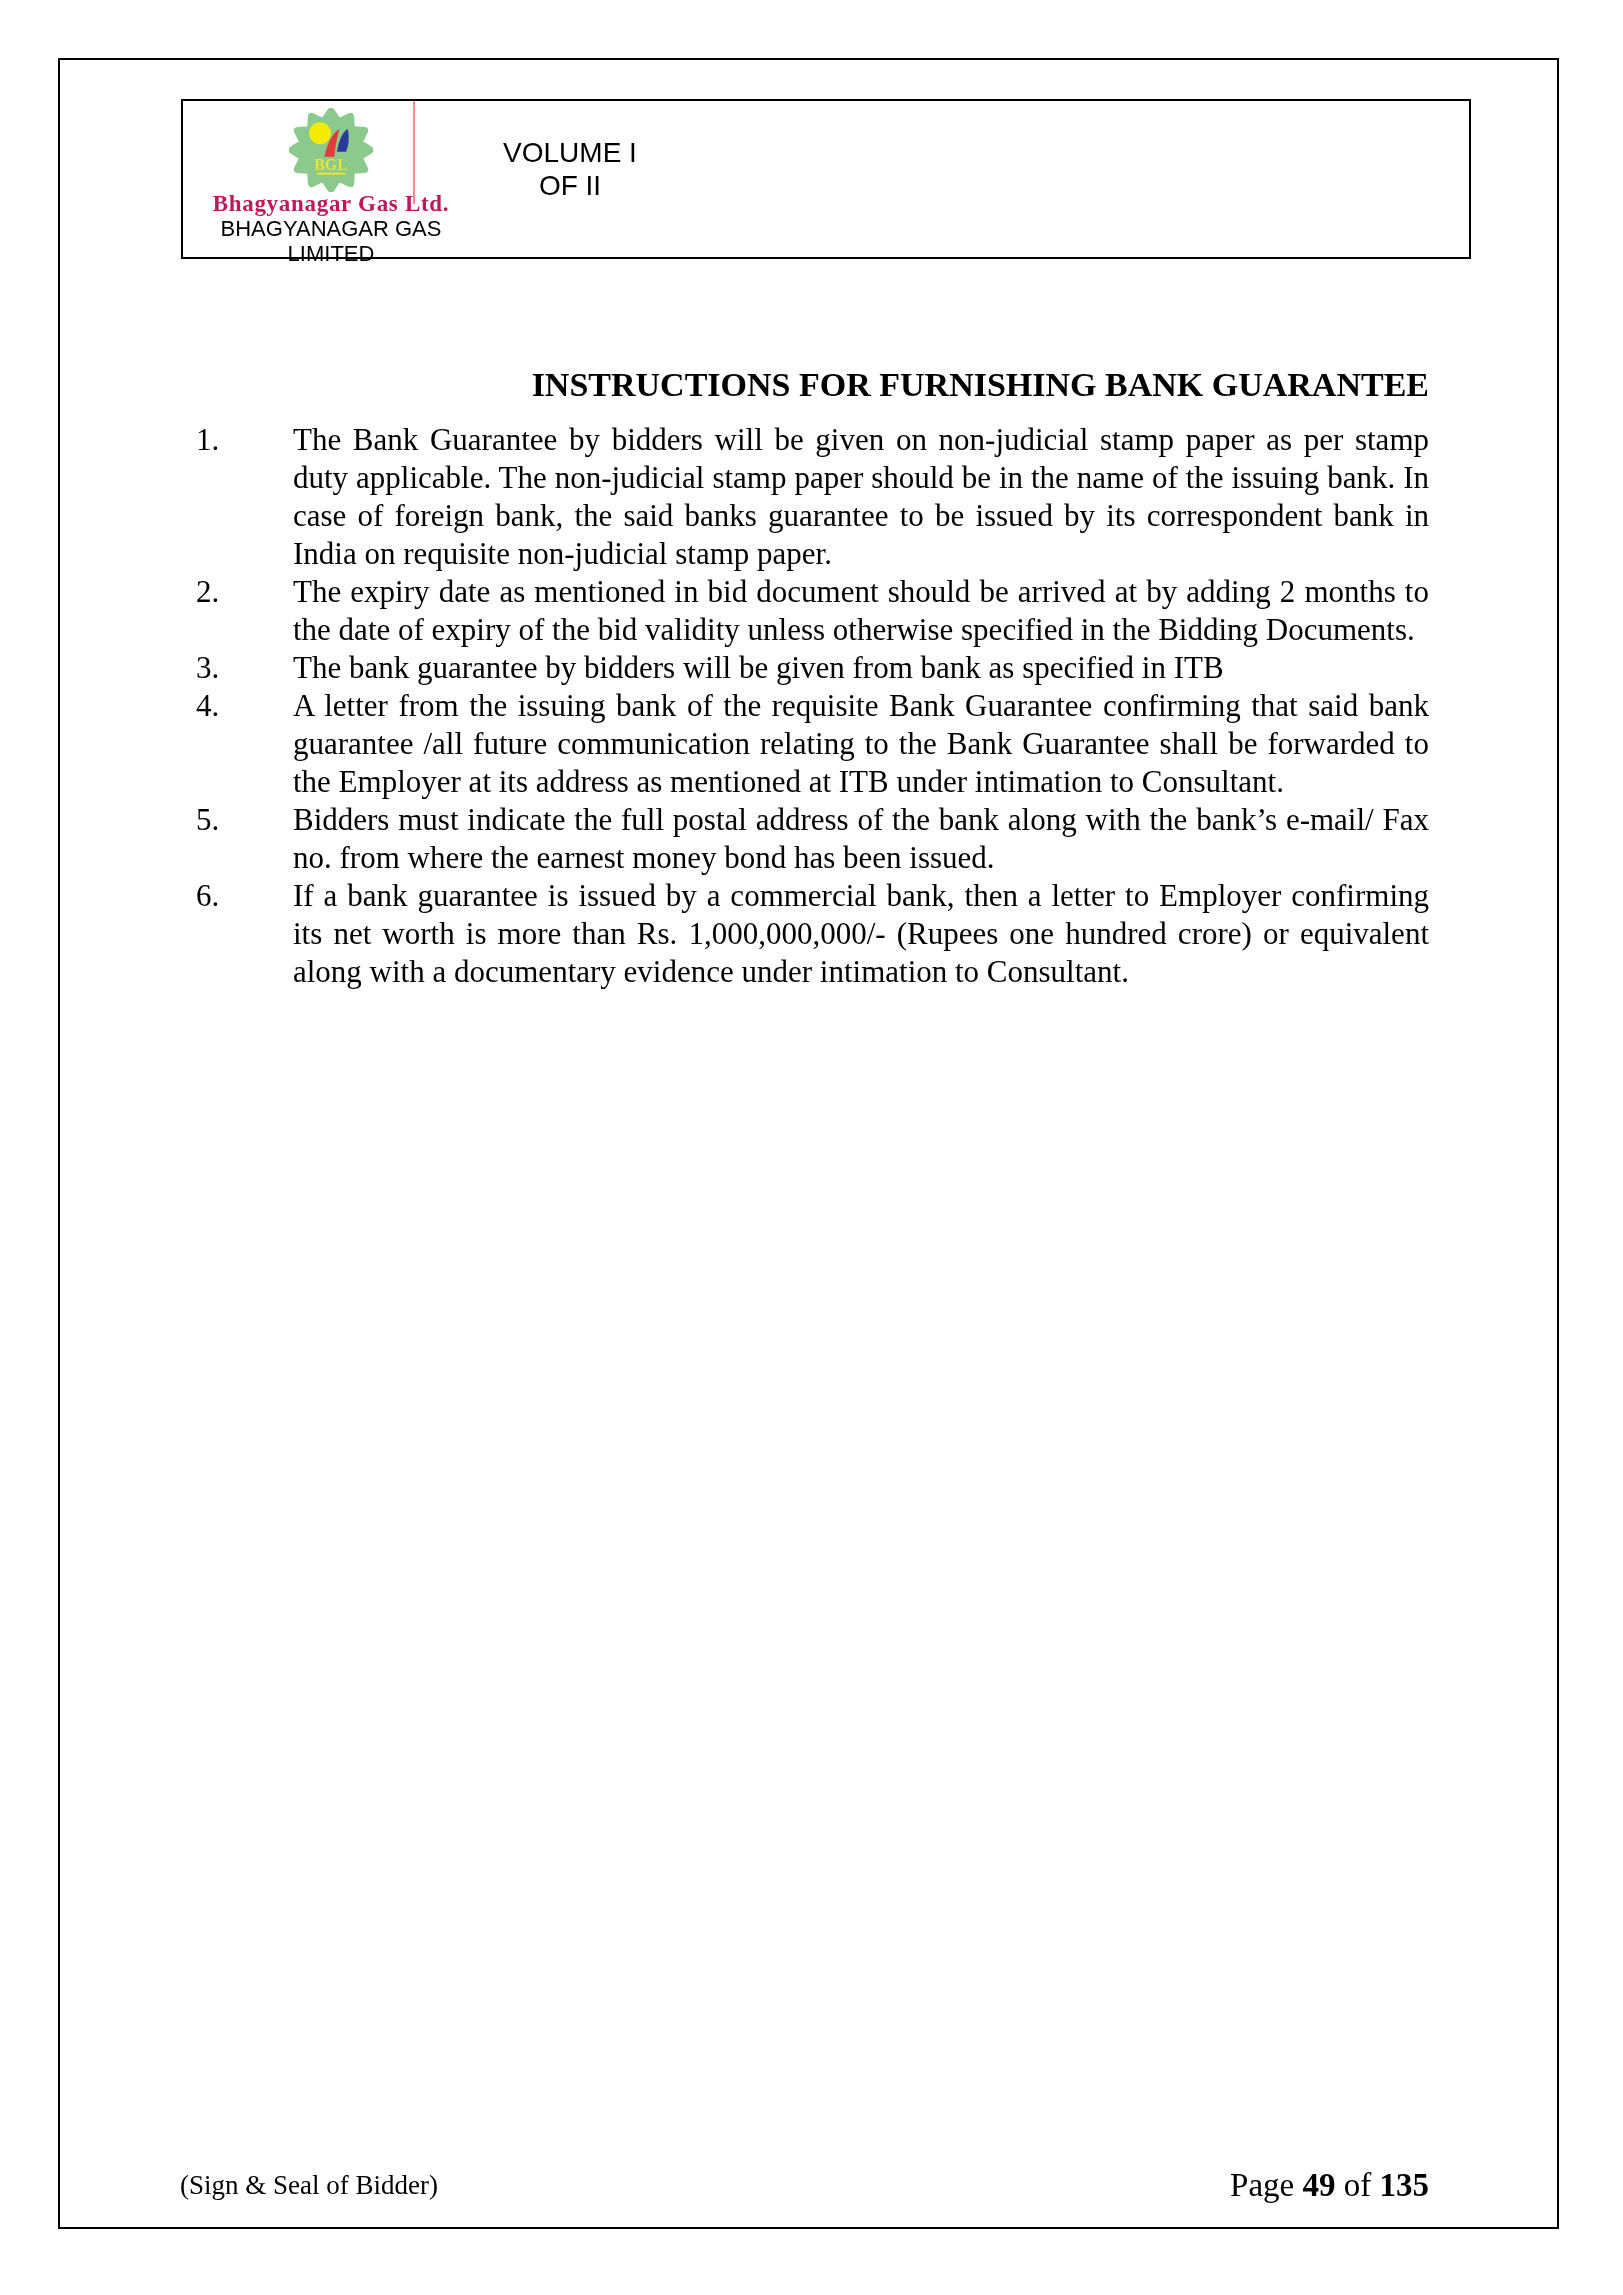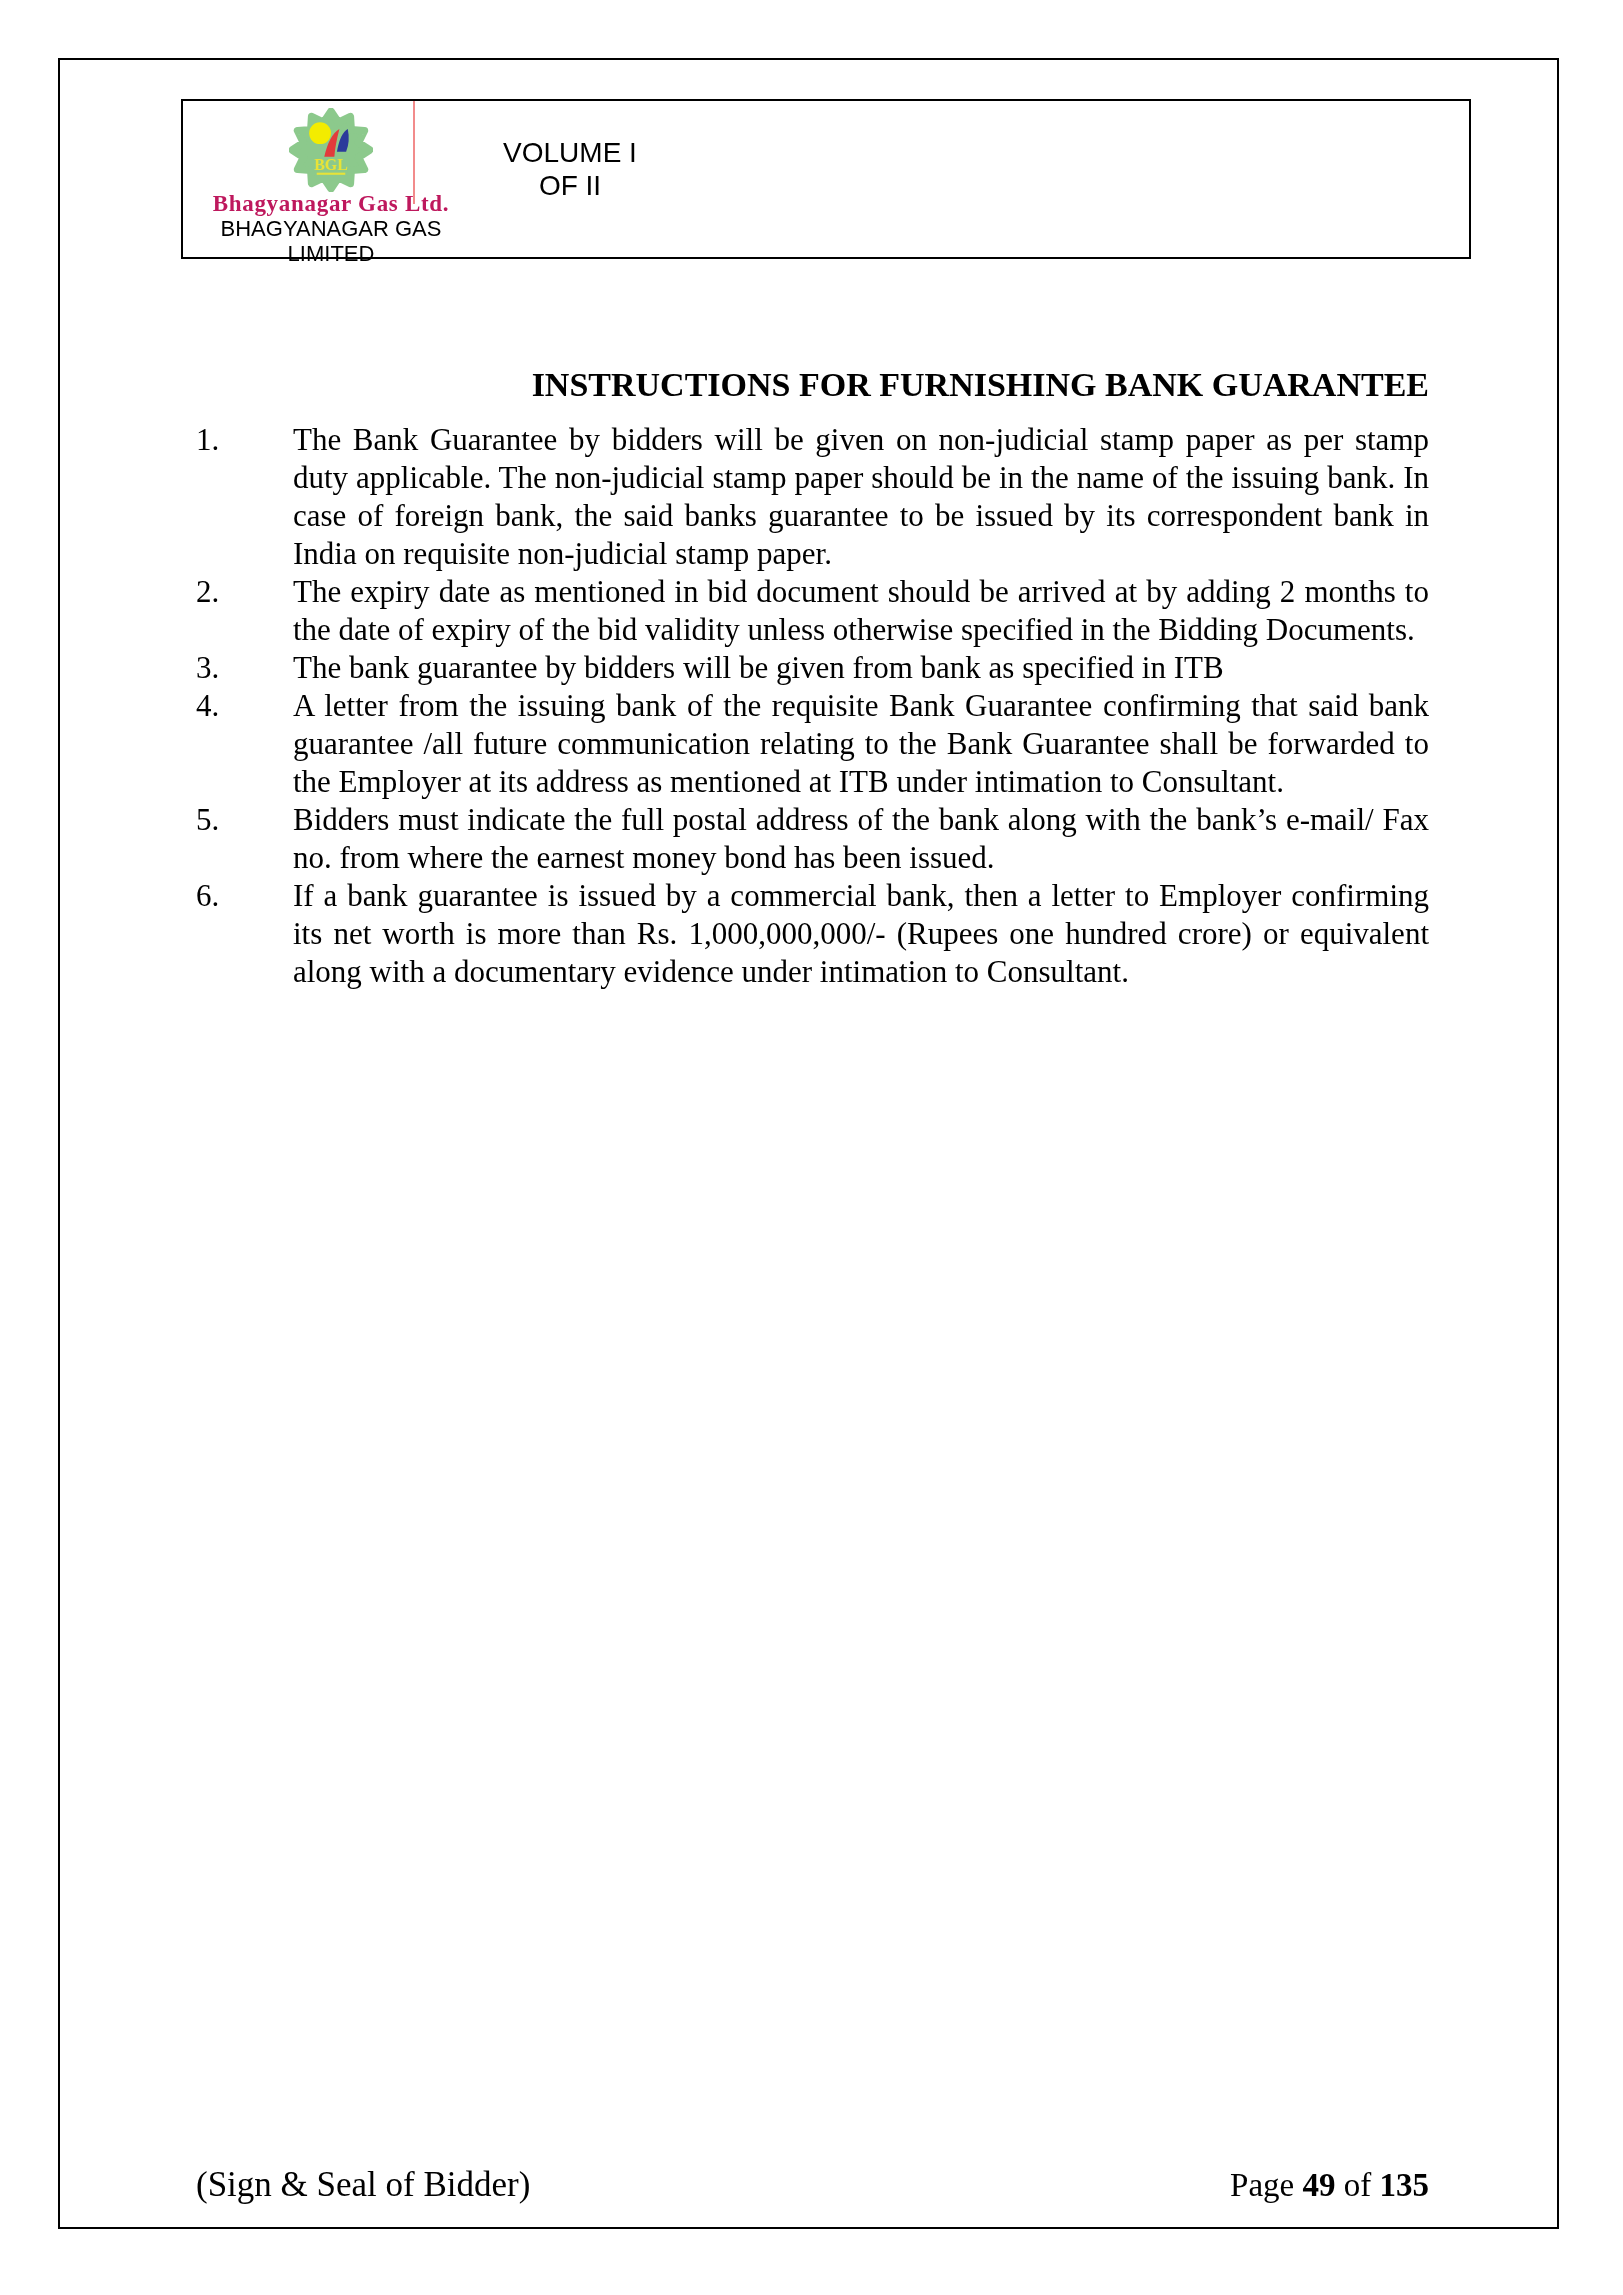--- a/index.html
+++ b/index.html
@@ -105,22 +105,22 @@
     width: 100%;
     font-size: 31px;
     line-height: 38px;
   }
   .item { display: flex; }
   .item .num { width: 97px; flex: none; }
   .item .txt { flex: 1; text-align: justify; }
   
   .footer-left {
     position: absolute;
-    left: 196px; top: 2166px;
-    font-size: 35px;
+    left: 180px; top: 2166px;
+    font-size: 27px;
     line-height: 38px;
   }
   .footer-right {
     position: absolute;
     right: 194px; top: 2166px;
     font-size: 33px;
     line-height: 38px;
     text-align: right;
     margin-left: 24px;
   }

